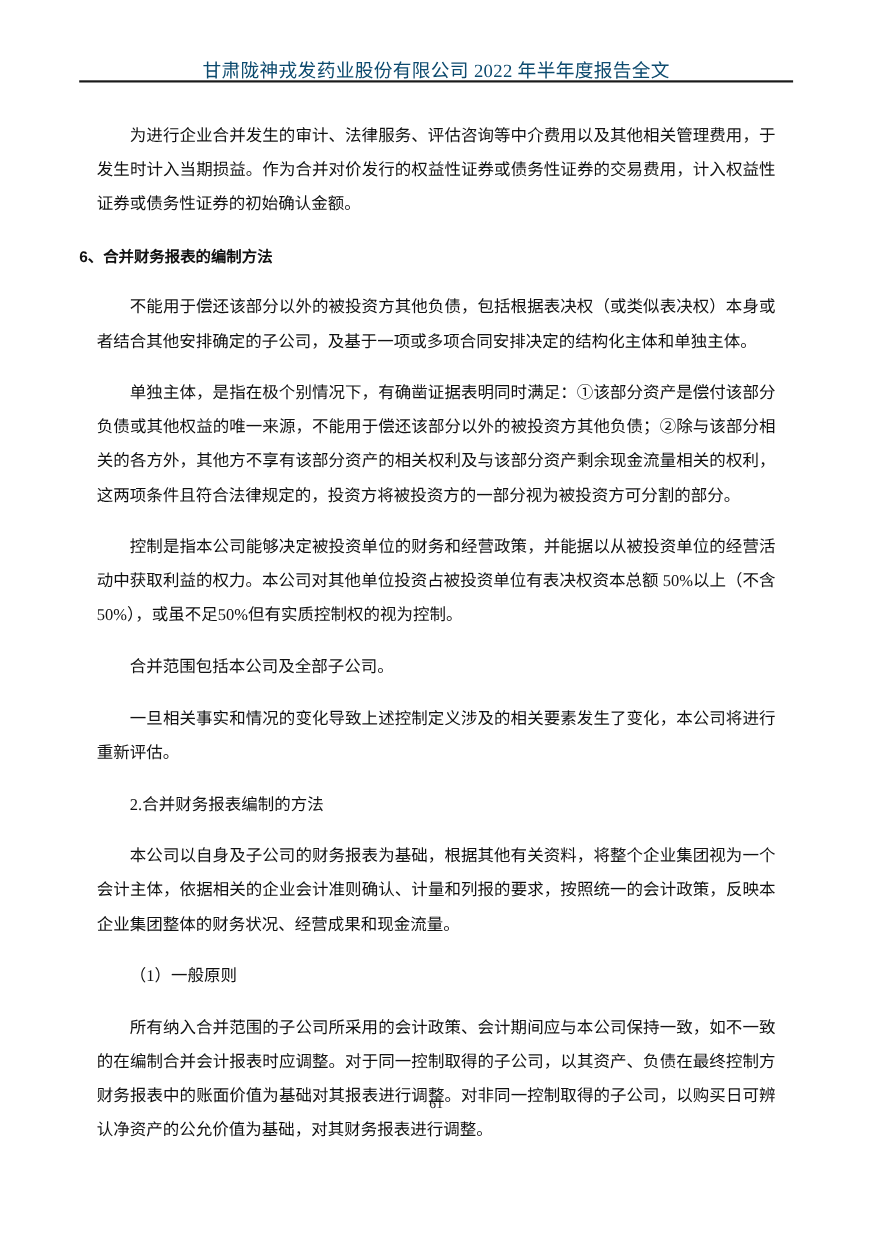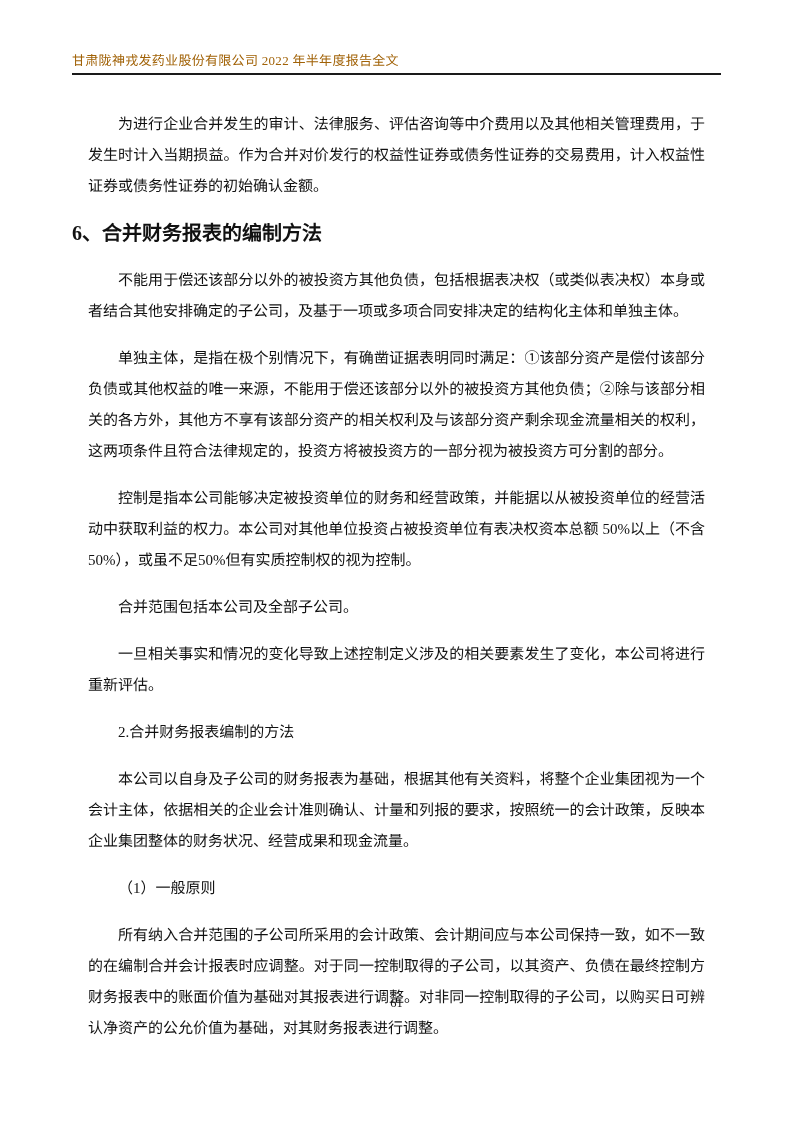--- a/index.html
+++ b/index.html
@@ -14,24 +14,24 @@
     background: #ffffff;
     color: #111111;
     font-family: "Liberation Serif", "DejaVu Serif", serif;
     overflow: hidden;
   }
   .page-header {
     position: absolute;
     top: 50px;
     left: 72px;
     width: 649px;
-    text-align: left;
-    font-size: 13px;
+    text-align: center;
+    font-size: 17px;
     letter-spacing: 0.3px;
-    color: #a16207;
+    color: #0c4a6e;
     white-space: nowrap;
   }
   .header-rule {
     position: absolute;
     top: 73px;
     left: 72px;
     width: 649px;
     height: 0;
     border-top: 2px solid #1a1a1a;
   }
@@ -47,22 +47,22 @@
   }
   .content p {
     margin: 16px;
     text-indent: 2em;
     word-break: break-all;
   }
   .content .section-heading {
     margin: 14px 0 14px 0;
     text-indent: 0;
     font-weight: bold;
-    font-size: 20px;
-    font-family: Liberation Serif, serif;
+    font-size: 14px;
+    font-family: Liberation Sans, sans-serif;
   }
   .page-footer {
     position: absolute;
     top: 996px;
     left: 72px;
     width: 649px;
     text-align: center;
     font-size: 12.5px;
     color: #111111;
   }

